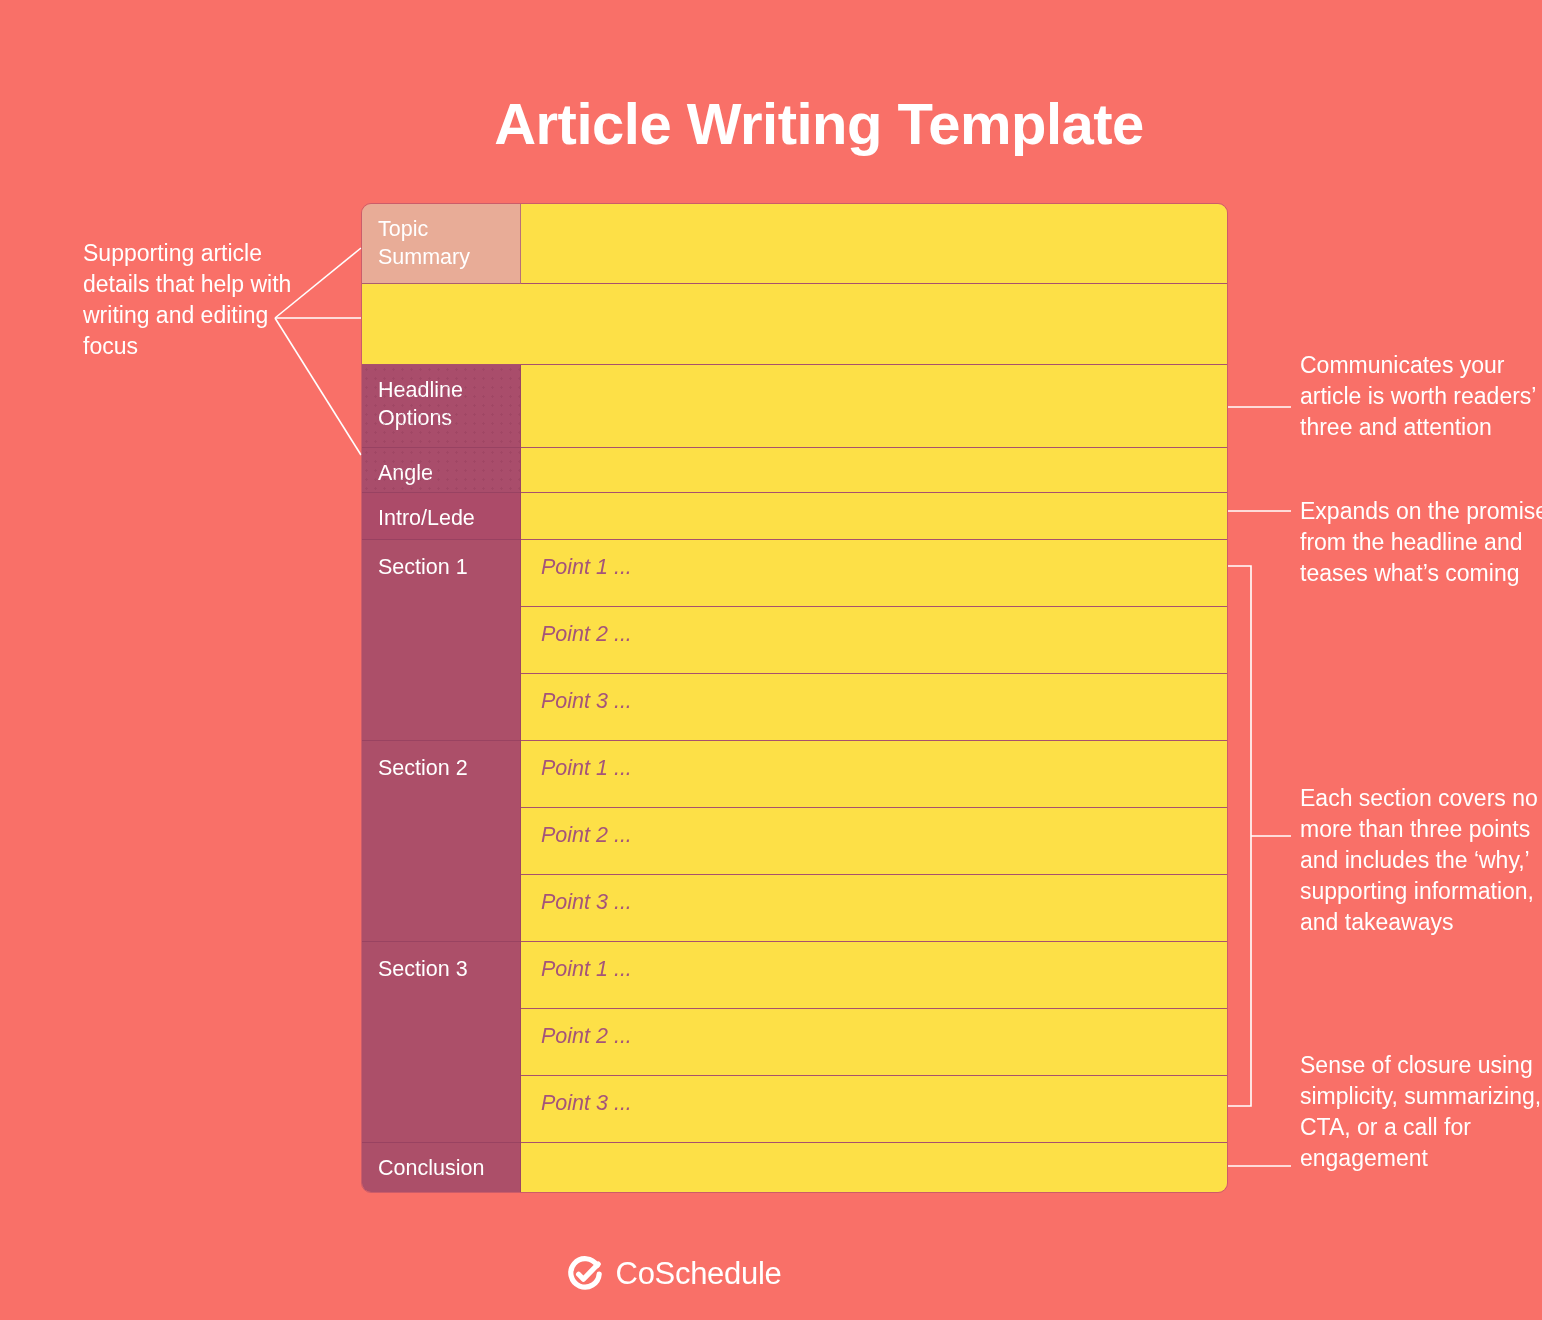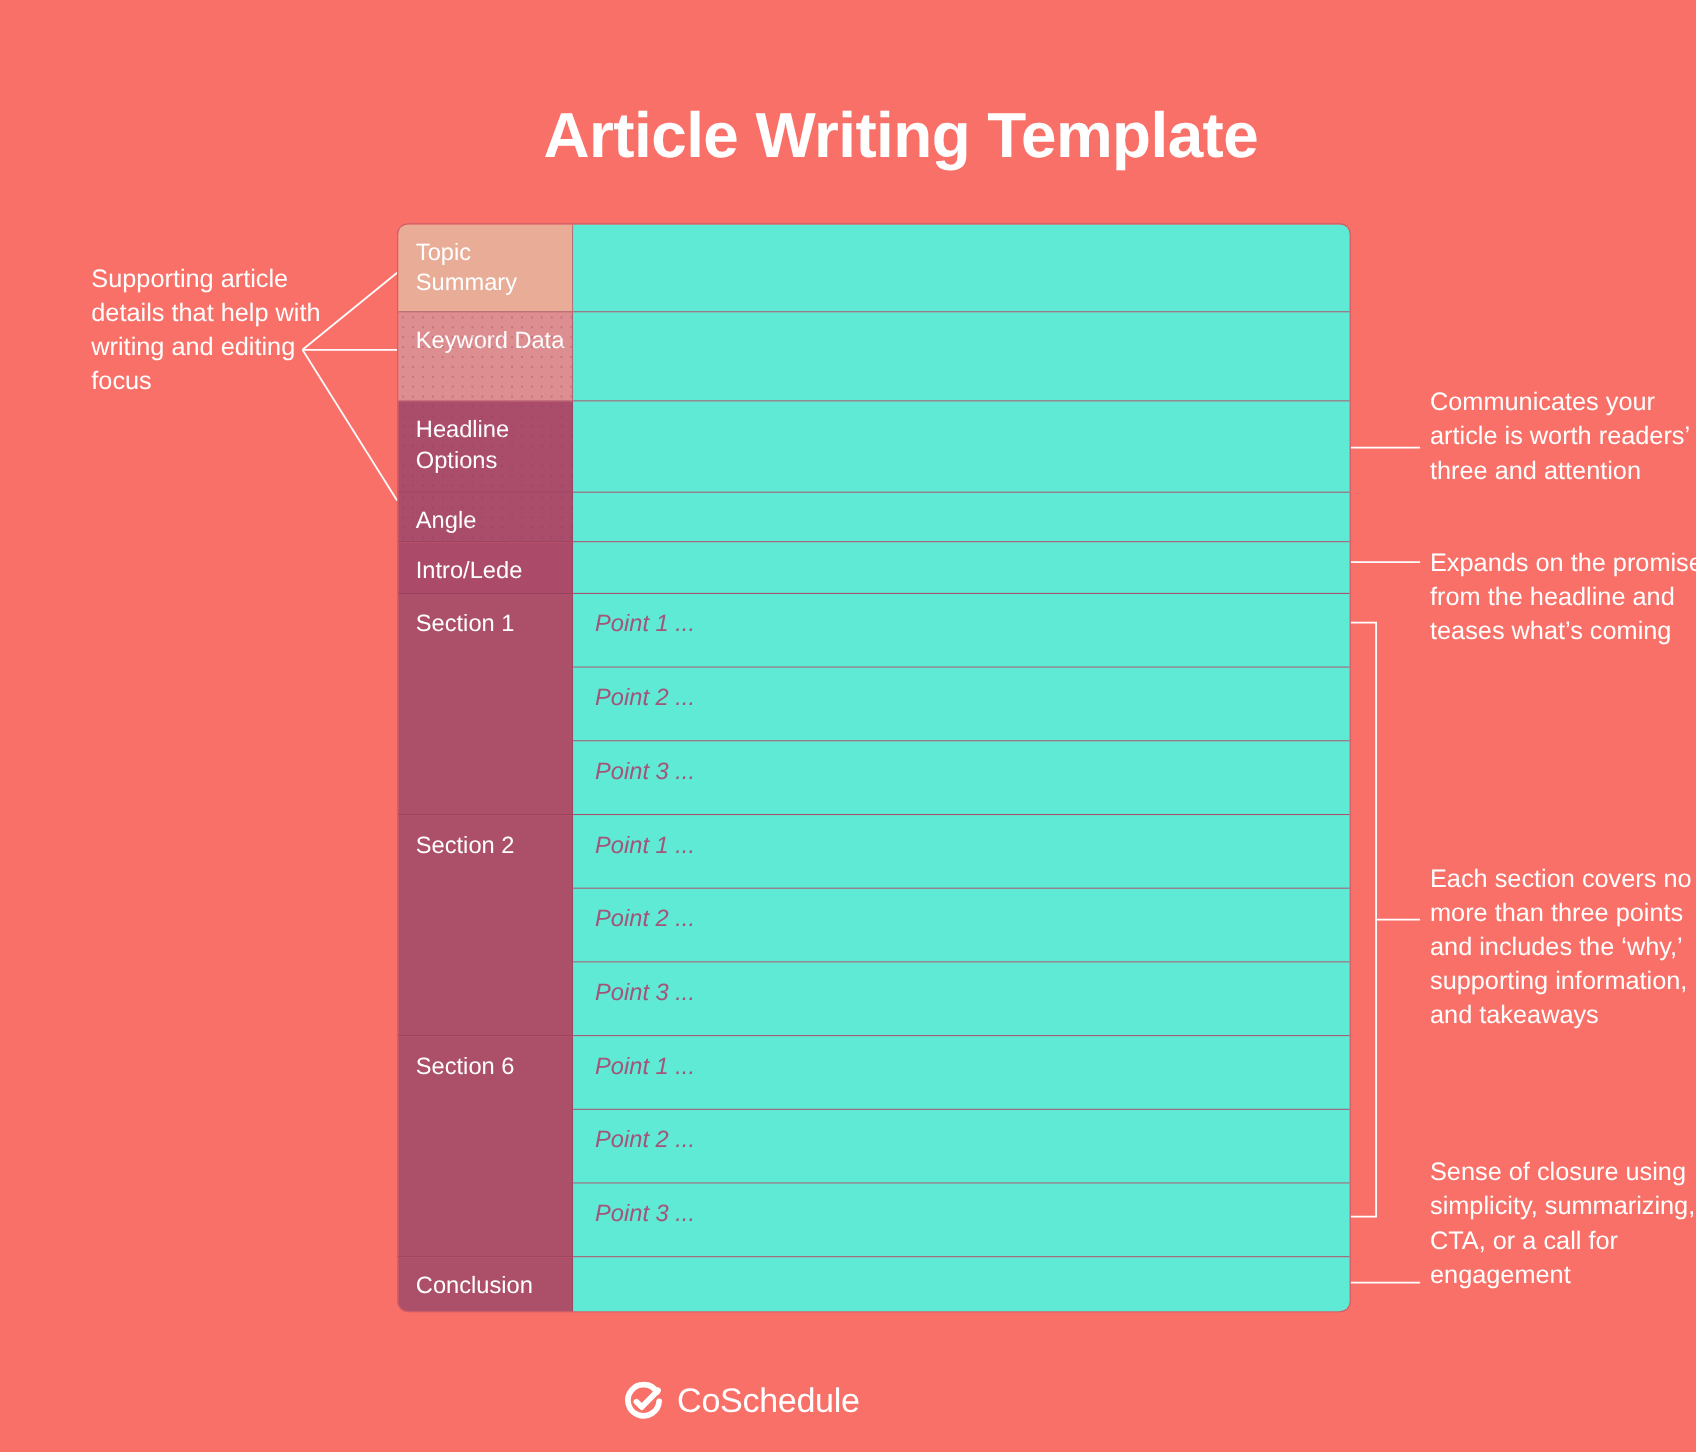--- a/index.html
+++ b/index.html
@@ -29,21 +29,21 @@
   .row { display:flex; width:100%; }
   .lbl {
     width:159px; flex:0 0 159px;
     color:#FFFFFF; font-size:21.5px; line-height:1.32;
     padding:11px 0 0 16px;
     border-bottom:1px solid rgba(146,62,95,.70);
     border-right:1px solid rgba(146,62,95,.55);
     position:relative;
   }
   .val {
-    flex:1 1 auto; background:#5eead4;
+    flex:1 1 auto; background:#fde047;
     border-bottom:1px solid #A8516D;
     position:relative;
   }
   .val .pt {
     color:#A4547A; font-size:21.5px; font-style:italic;
     padding:15px 0 0 20px; display:block;
   }
 
   
   .tex::after {
@@ -120,21 +120,20 @@
   </svg>
 
   <div class="table-wrap">
 
     <div class="row h-topic">
       <div class="lbl c1">Topic Summary</div>
       <div class="val"></div>
     </div>
 
     <div class="row h-key">
-      <div class="lbl c2 tex">Keyword Data</div>
       <div class="val"></div>
     </div>
 
     <div class="row h-head">
       <div class="lbl c3 tex">Headline Options</div>
       <div class="val"></div>
     </div>
 
     <div class="row h-angle">
       <div class="lbl c4 tex">Angle</div>
@@ -170,21 +169,21 @@
         <div class="val">
             <span class="pt">Point 2 ...</span>
           </div>
         <div class="val">
             <span class="pt">Point 3 ...</span>
           </div>
       </div>
     </div>
 
     <div class="sect">
-      <div class="lbl c6">Section 6</div>
+      <div class="lbl c6">Section 3</div>
       <div class="points">
         <div class="val">
             <span class="pt">Point 1 ...</span>
           </div>
         <div class="val">
             <span class="pt">Point 2 ...</span>
           </div>
         <div class="val">
             <span class="pt">Point 3 ...</span>
           </div>

